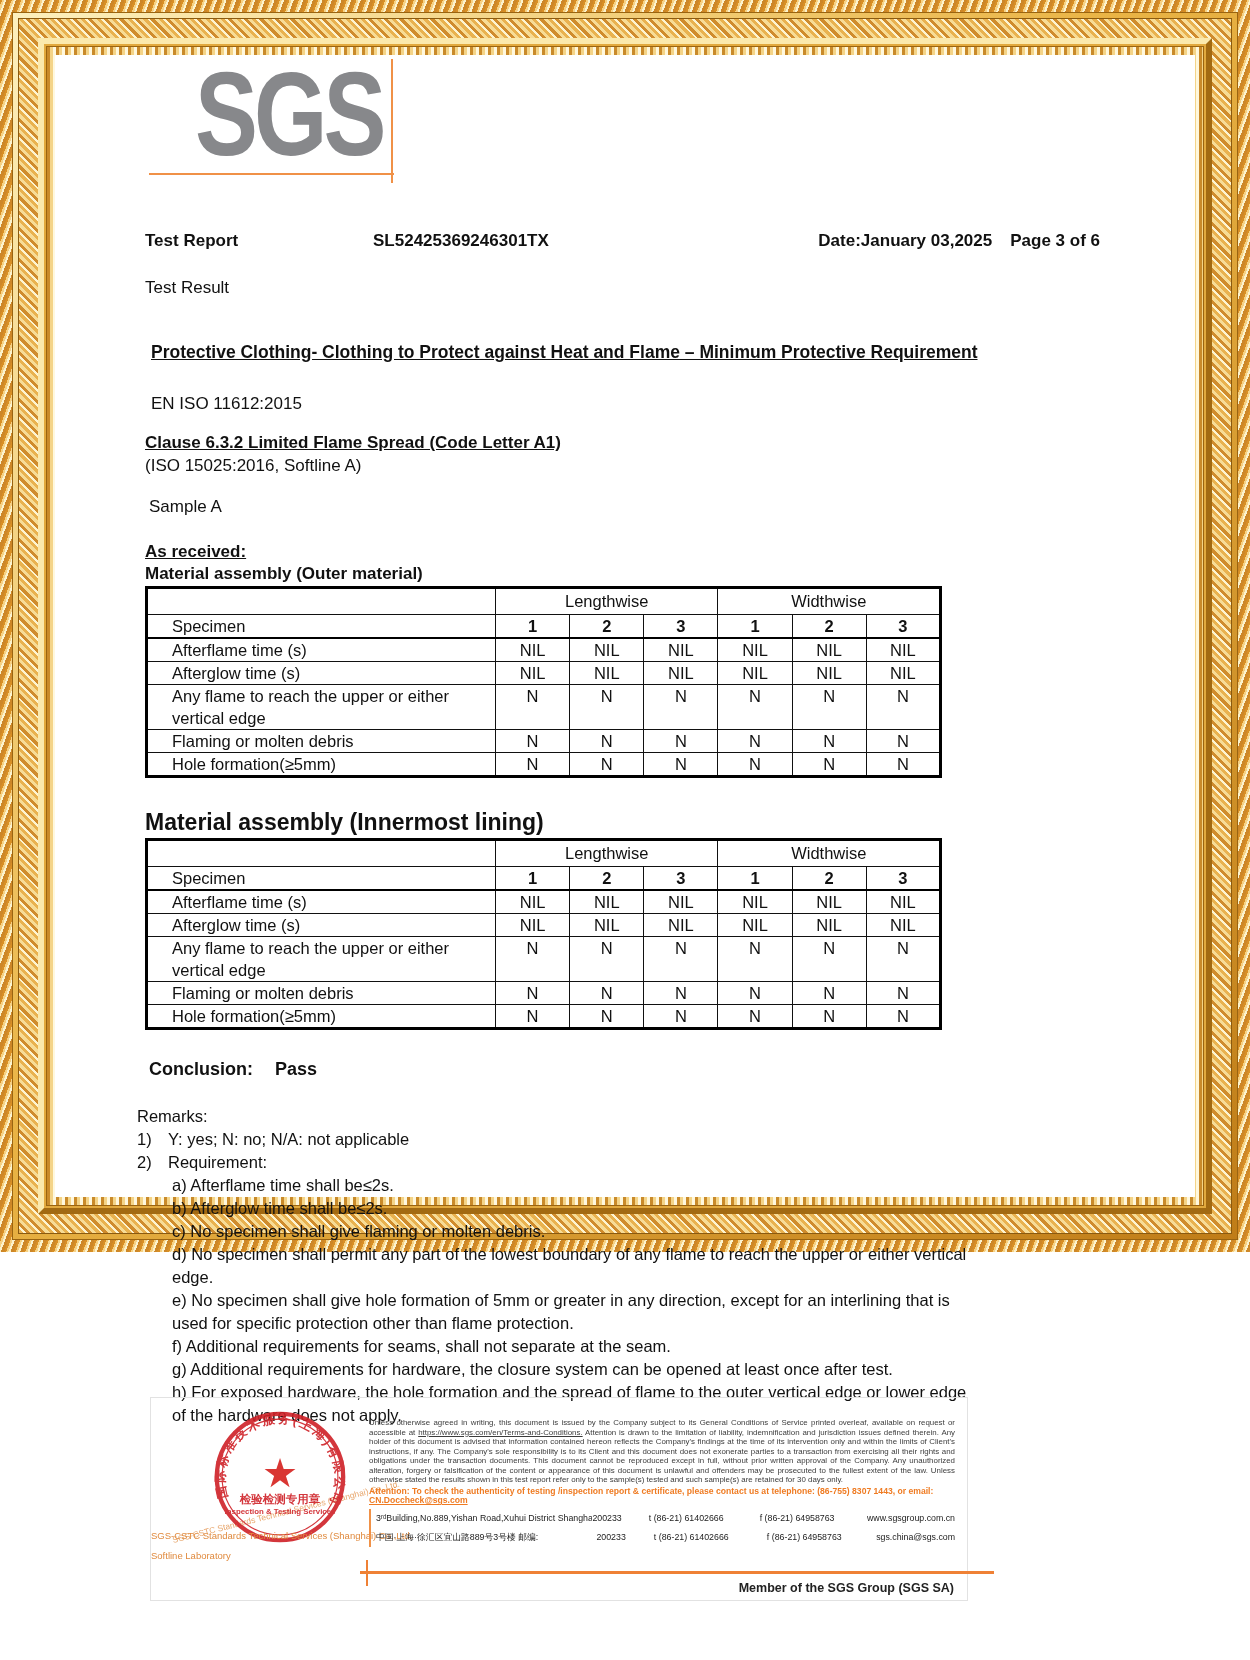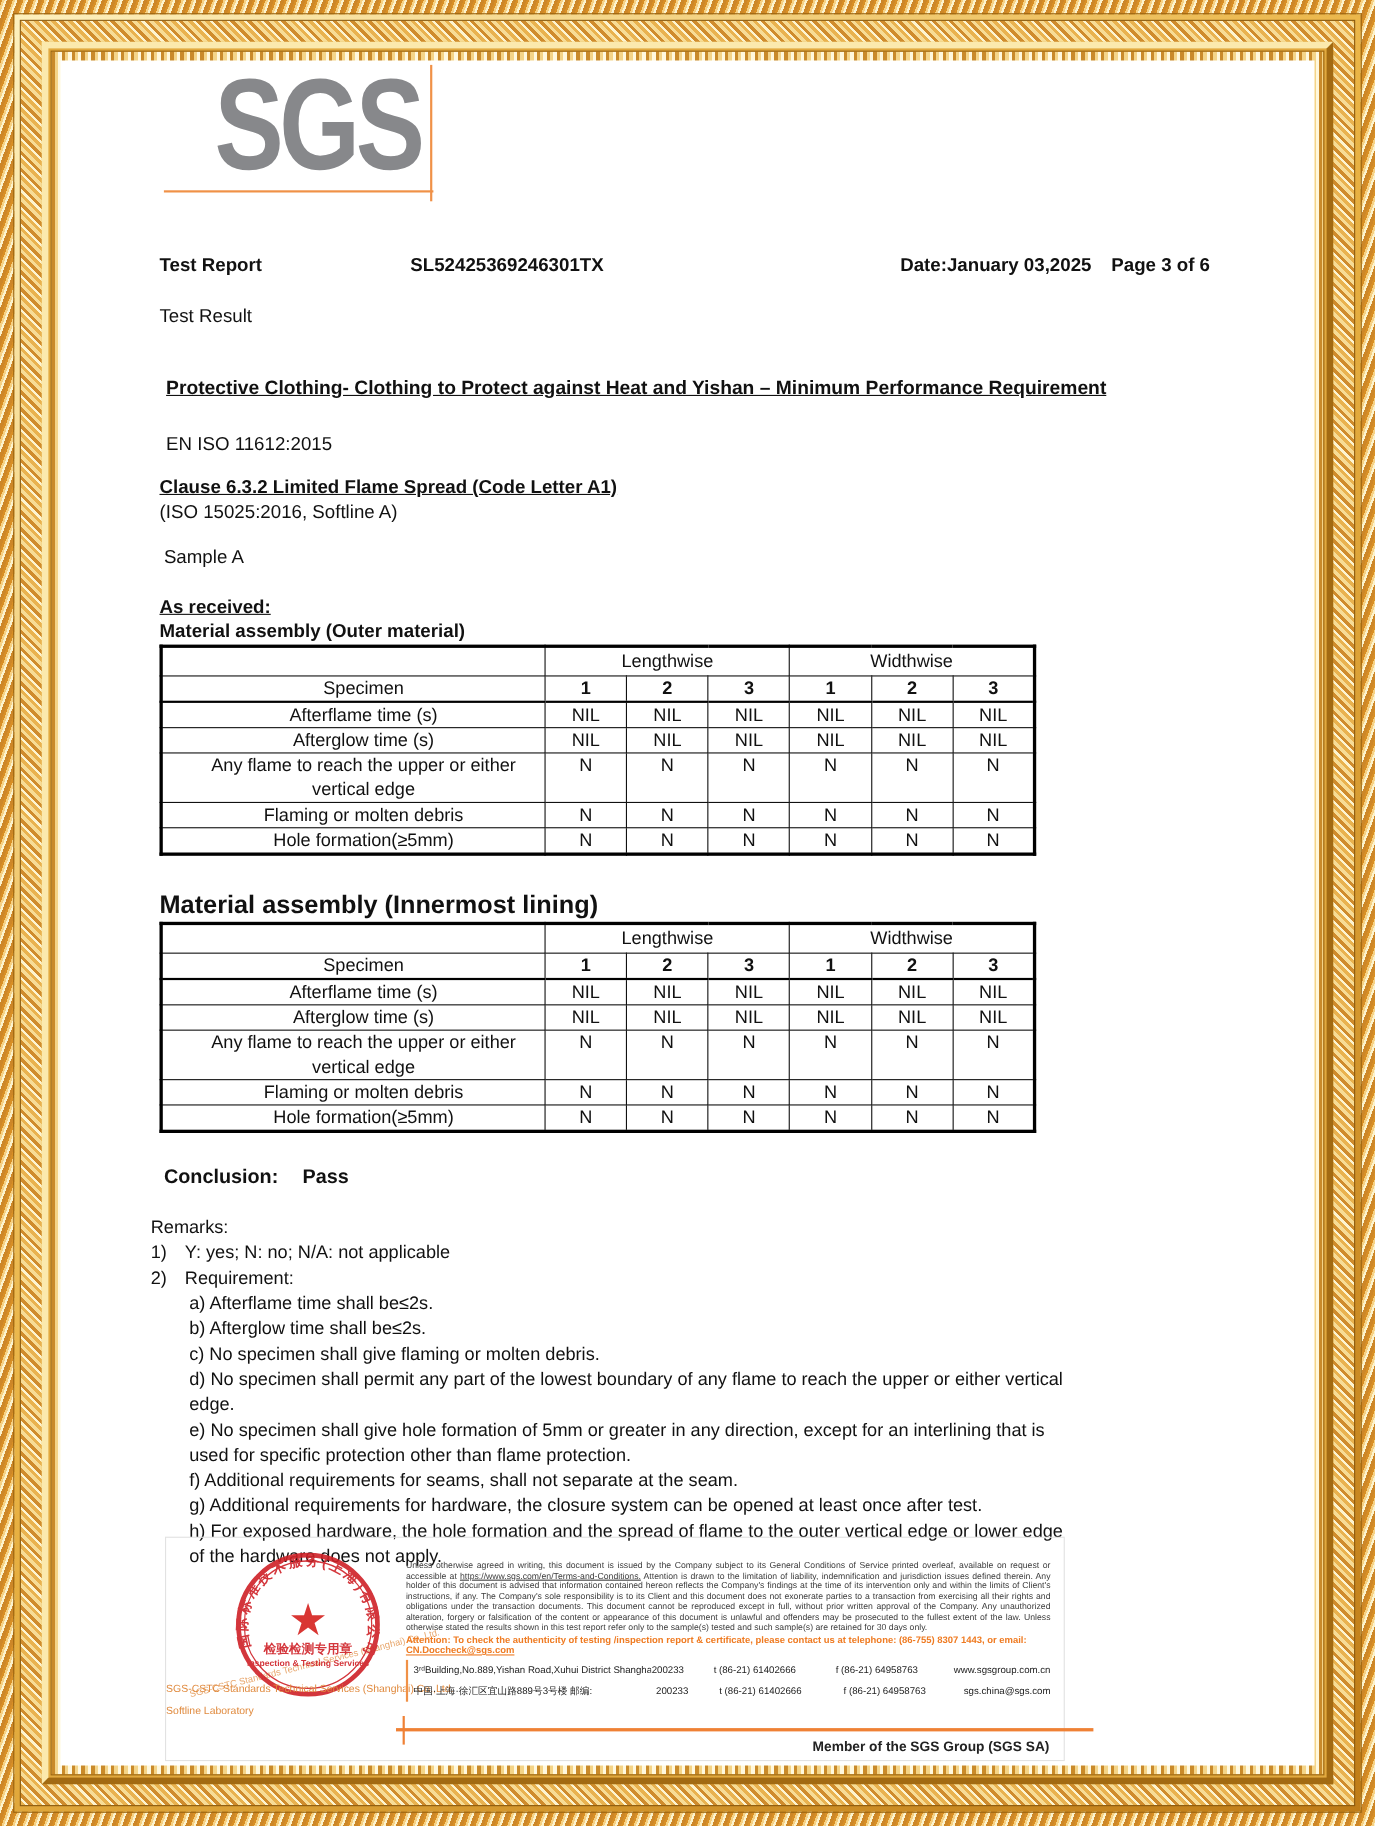--- a/index.html
+++ b/index.html
@@ -1,18 +1,18 @@
 <!DOCTYPE html>
 <html><head>
 <meta charset="utf-8">
 <style>
   html,body{margin:0;padding:0;}
   body{width:1250px;height:1660px;overflow:hidden;font-family:"Liberation Sans","DejaVu Sans",sans-serif;color:#111;}
   
-  .f1{width:1250px;height:1660px;box-sizing:border-box;padding:12px;
+  .f1{width:1250px;height:1252px;box-sizing:border-box;padding:12px;
       background:repeating-linear-gradient(110deg,#d88f25 0 2px,#f6d184 2px 4px,#fcf3cd 4px 6px,#cd8728 6px 9px),#e0a33c;}
   .f2{height:100%;box-sizing:border-box;padding:5px;border:1px solid #9a6410;
       background:linear-gradient(135deg,#fdf0bd,#eab445 45%,#c07d18);}
   .f3{height:100%;box-sizing:border-box;padding:19px;border:1px solid #8a5a10;
       background:repeating-linear-gradient(45deg,#e9b24f 0 3px,#fdf4d0 3px 5px,#d08c2d 5px 8px,#f7dc96 8px 11px);}
   .f4{height:100%;box-sizing:border-box;padding:2px;border:6px solid;border-color:#fbe9ad #a26a12 #a26a12 #fbe9ad;background:#e2a93e;}
   .f5{height:100%;box-sizing:border-box;padding:8px;border:1px solid #9a6410;
       background:repeating-linear-gradient(90deg,#c98a2a 0 3px,#f4d488 3px 6px,#fff8dd 6px 9px);}
   .page{height:100%;box-sizing:border-box;background:#fff;position:relative;padding:14px 95px 0 90px;}
 
@@ -35,21 +35,21 @@
   .clause{margin-top:19px;font-size:17px;font-weight:bold;text-decoration:underline;}
   .procedure{margin-top:3px;font-size:17px;}
   .sample{margin-top:21px;font-size:17px;padding-left:4px;}
   .condition{margin-top:25px;font-size:17px;font-weight:bold;text-decoration:underline;}
   .tcaption{margin-top:2px;font-size:17px;font-weight:bold;}
   .tcaption2{margin-top:31px;font-size:23px;font-weight:bold;}
 
   
   table.rt{border-collapse:collapse;width:797px;table-layout:fixed;font-size:16.5px;margin-top:2px;border:3px solid #000;}
   .rt td{border:1px solid #111;padding:0 6px;height:22px;line-height:22px;text-align:center;vertical-align:top;}
-  .rt td.lbl{text-align:center;padding-left:24px;}
+  .rt td.lbl{text-align:left;padding-left:24px;}
   .rt tr.gh td{height:25px;line-height:25px;}
   .rt tr.sp td{border-bottom:2px solid #000;}
   .rt tr.sp td.v{font-weight:bold;}
   .rt col.cl{width:349px;}
 
   .conclusion{margin-top:29px;font-size:18px;font-weight:bold;padding-left:4px;}
   .conclusion .cv{margin-left:22px;}
 
   
   .remarks{margin-left:-8px;margin-top:25px;font-size:16.5px;line-height:23px;width:830px;}
@@ -101,21 +101,21 @@
         <span class="rpt">Test Report</span>
         <span class="num">SL52425369246301TX</span>
         <span class="dp">
           <span>Date:January 03,2025</span>
           <span>Page 3 of 6</span>
         </span>
       </div>
 
       <div class="test-result">Test Result</div>
 
-      <div class="title">Protective Clothing- Clothing to Protect against Heat and Yishan – Minimum Performance Requirement</div>
+      <div class="title">Protective Clothing- Clothing to Protect against Heat and Flame – Minimum Protective Requirement</div>
       <div class="standard">EN ISO 11612:2015</div>
       <div class="clause">Clause 6.3.2 Limited Flame Spread (Code Letter A1)</div>
       <div class="procedure">(ISO 15025:2016, Softline A)</div>
       <div class="sample">Sample A</div>
       <div class="condition">As received:</div>
 
       <div class="tcaption">Material assembly (Outer material)</div>
       <table class="rt">
         <colgroup>
                   <col class="cl">

